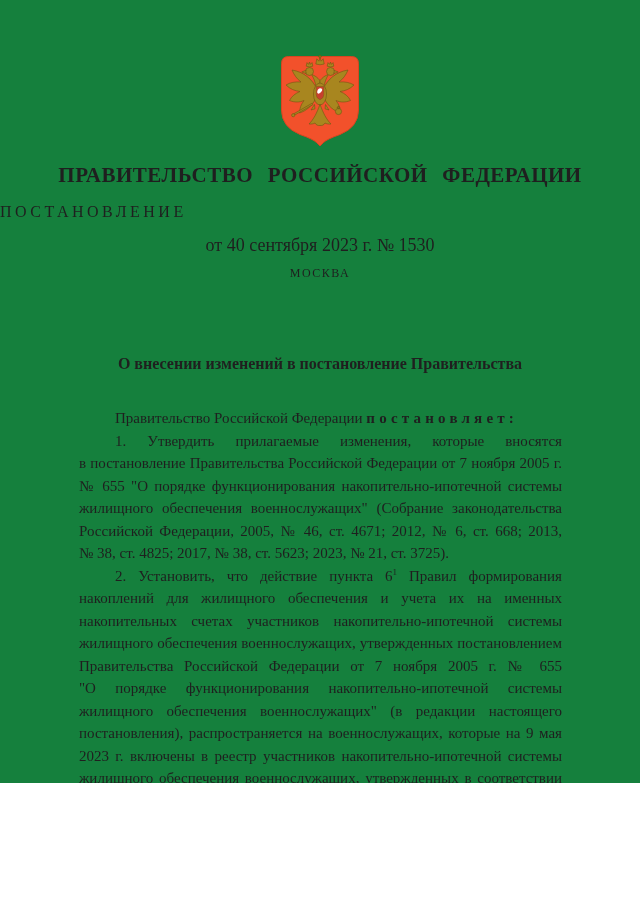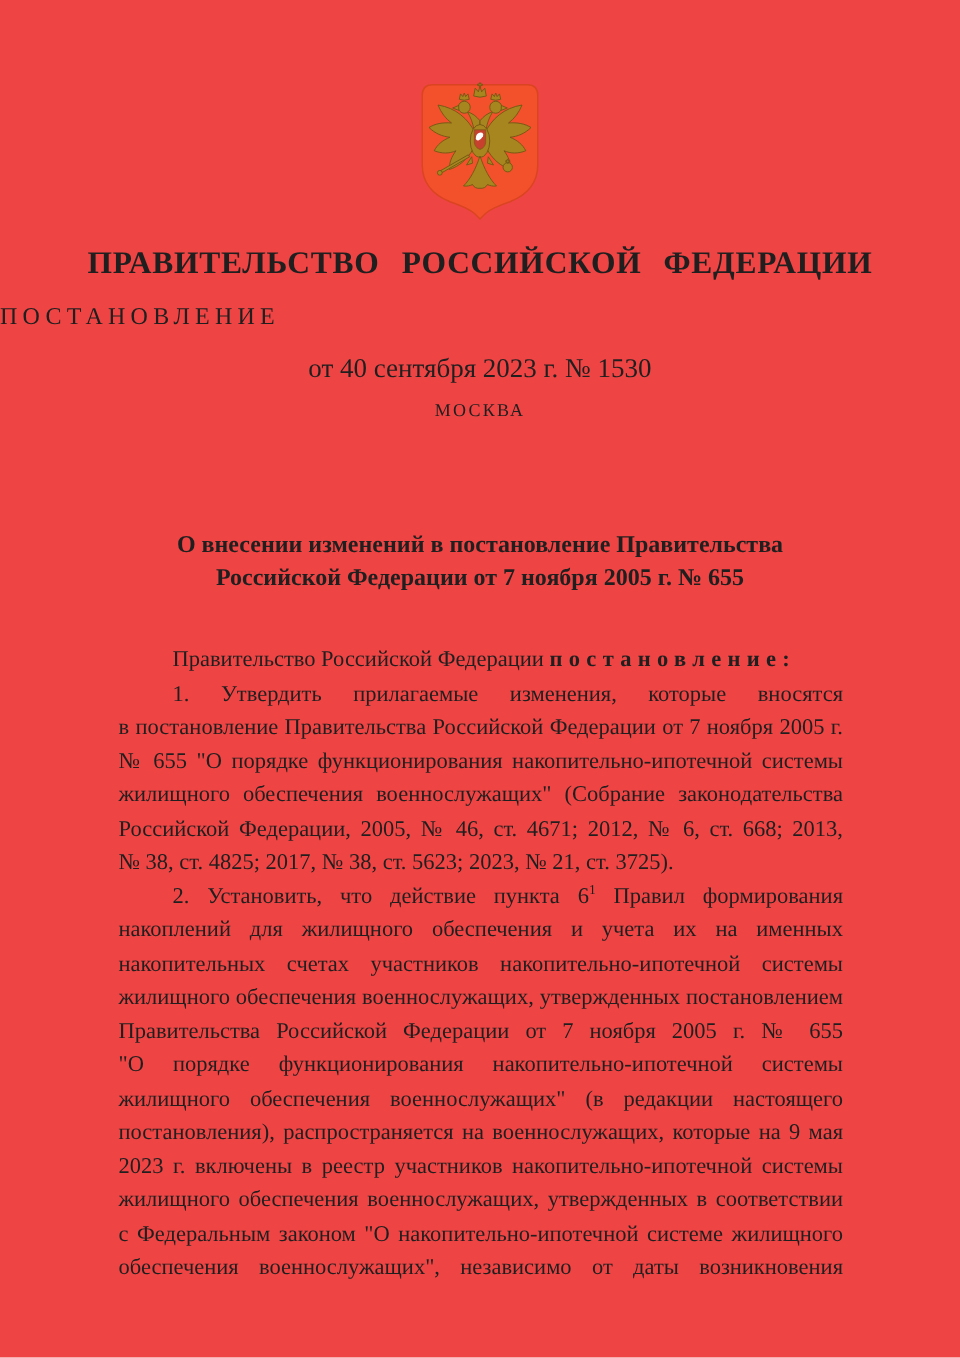--- a/index.html
+++ b/index.html
@@ -1,21 +1,21 @@
 <!DOCTYPE html>
 <html><head>
 <meta charset="utf-8">
 <style>
   html, body { margin: 0; padding: 0; background: #ffffff; }
   .page {
     position: relative;
     width: 640px;
-    height: 905px;
+    height: 783px;
     margin: 0 auto;
-    background: #ef4444;
+    background: #15803d;
     overflow: hidden;
     font-family: "Liberation Serif", "DejaVu Serif", serif;
     color: #1f1f1f;
   }
   .emblem { width: 80px; height: 92px; margin: 55px auto 0 auto; }
   .emblem svg { display: block; width: 80px; height: 92px; }
 
   .org-name {
     margin-top: 15px;
     text-align: center;
@@ -117,22 +117,21 @@
   <div class="org-name">ПРАВИТЕЛЬСТВО  РОССИЙСКОЙ  ФЕДЕРАЦИИ</div>
 
   <div class="doc-type">ПОСТАНОВЛЕНИЕ</div>
 
   <div class="date-line">от 40 сентября 2023 г.  № 1530</div>
 
   <div class="city">МОСКВА</div>
 
   <div class="doc-title">
     <div>О внесении изменений в постановление Правительства</div>
-    <div>Российской Федерации от 7 ноября 2005 г. № 655</div>
   </div>
 
   <div class="body-text">
-    <p><span>Правительство Российской Федерации </span><span class="bold-spaced">постановление:</span></p>
+    <p><span>Правительство Российской Федерации </span><span class="bold-spaced">постановляет:</span></p>
     <p>1.&nbsp;Утвердить прилагаемые изменения, которые вносятся в&nbsp;постановление Правительства Российской Федерации от 7&nbsp;ноября 2005&nbsp;г. №&nbsp;655 "О&nbsp;порядке функционирования накопительно-ипотечной системы жилищного обеспечения военнослужащих" (Собрание законодательства Российской Федерации, 2005, №&nbsp;46, ст.&nbsp;4671; 2012, №&nbsp;6, ст.&nbsp;668; 2013, №&nbsp;38, ст.&nbsp;4825; 2017, №&nbsp;38, ст.&nbsp;5623; 2023, №&nbsp;21, ст.&nbsp;3725).</p>
     <p class="para-last"><span>2.&nbsp;Установить, что действие пункта 6</span><sup class="fn">1</sup><span> Правил формирования накоплений для жилищного обеспечения и учета их на именных накопительных счетах участников накопительно-ипотечной системы жилищного обеспечения военнослужащих, утвержденных постановлением Правительства Российской Федерации от 7&nbsp;ноября 2005&nbsp;г. №&nbsp;655 "О&nbsp;порядке функционирования накопительно-ипотечной системы жилищного обеспечения военнослужащих" (в&nbsp;редакции настоящего постановления), распространяется на военнослужащих, которые на 9&nbsp;мая 2023&nbsp;г. включены в реестр участников накопительно-ипотечной системы жилищного обеспечения военнослужащих, утвержденных в&nbsp;соответствии с&nbsp;Федеральным законом "О&nbsp;накопительно-ипотечной системе жилищного обеспечения военнослужащих", независимо от даты возникновения</span></p>
   </div>
 
 </div>
 
 </body></html>

